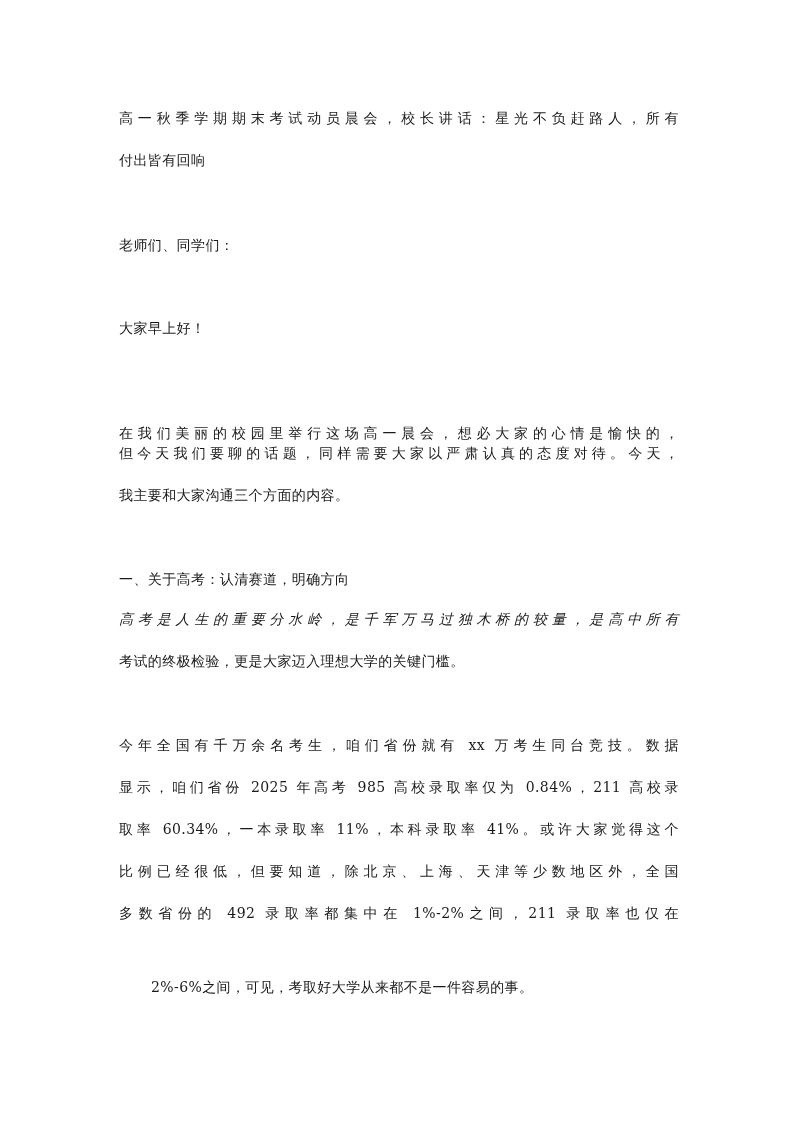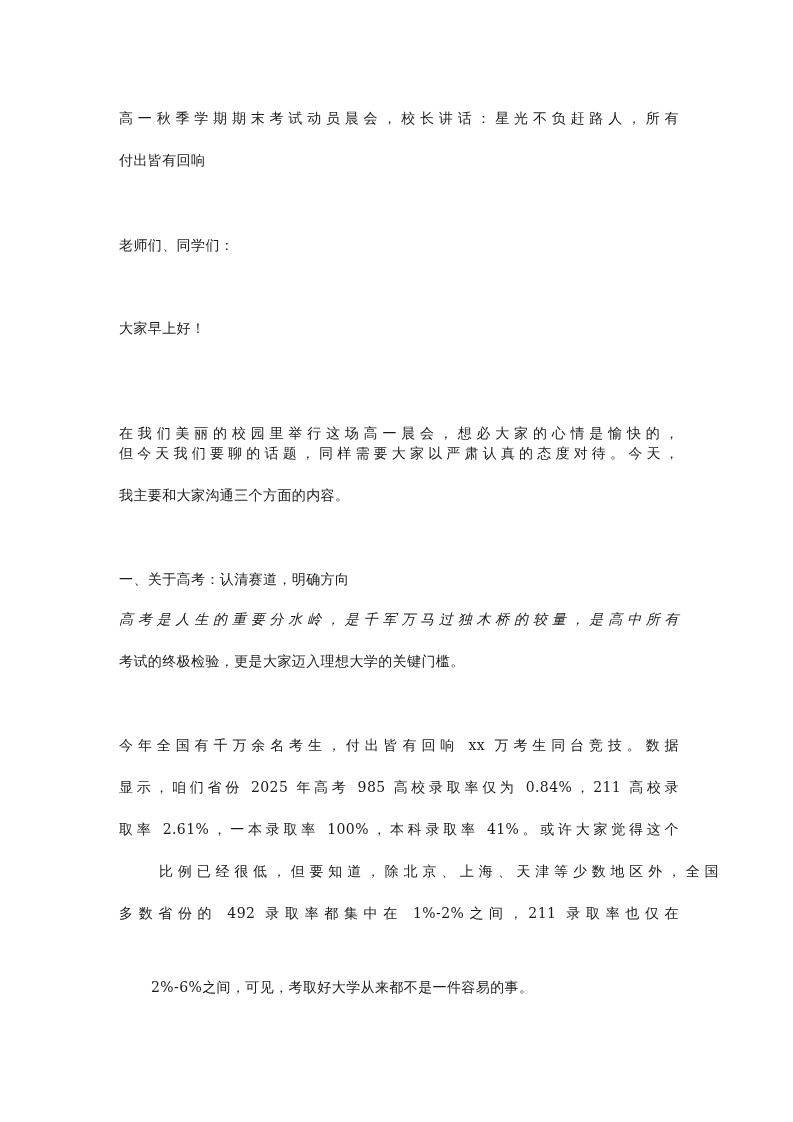--- a/index.html
+++ b/index.html
@@ -49,20 +49,20 @@
 
   <div class="line justify" style="top:423px;">在我们美丽的校园里举行这场高一晨会，想必大家的心情是愉快的，</div>
   <div class="line justify" style="top:443px;">但今天我们要聊的话题，同样需要大家以严肃认真的态度对待。今天，</div>
   <div class="line" style="top:485px;">我主要和大家沟通三个方面的内容。</div>
 
   <div class="line" style="top:569px;">一、关于高考：认清赛道，明确方向</div>
 
   <div class="line justify" style="top:609px;font-style:italic;">高考是人生的重要分水岭，是千军万马过独木桥的较量，是高中所有</div>
   <div class="line" style="top:651px;">考试的终极检验，更是大家迈入理想大学的关键门槛。</div>
 
-  <div class="line justify" style="top:735px;">今年全国有千万余名考生，付出皆有回响 xx 万考生同台竞技。数据</div>
+  <div class="line justify" style="top:735px;">今年全国有千万余名考生，咱们省份就有 xx 万考生同台竞技。数据</div>
   <div class="line justify" style="top:777px;">显示，咱们省份 2025 年高考 985 高校录取率仅为 0.84%，211 高校录</div>
-  <div class="line justify" style="top:819px;">取率 2.61%，一本录取率 100%，本科录取率 41%。或许大家觉得这个</div>
-  <div class="line justify" style="top:861px;margin-left:40px;">比例已经很低，但要知道，除北京、上海、天津等少数地区外，全国</div>
+  <div class="line justify" style="top:819px;">取率 60.34%，一本录取率 11%，本科录取率 41%。或许大家觉得这个</div>
+  <div class="line justify" style="top:861px;">比例已经很低，但要知道，除北京、上海、天津等少数地区外，全国</div>
   <div class="line justify" style="top:903px;">多数省份的 492 录取率都集中在 1%-2%之间，211 录取率也仅在</div>
   <div class="line" style="top:977px;margin-left:32px;">2%-6%之间，可见，考取好大学从来都不是一件容易的事。</div>
 
 </div>
 
 </body></html>

